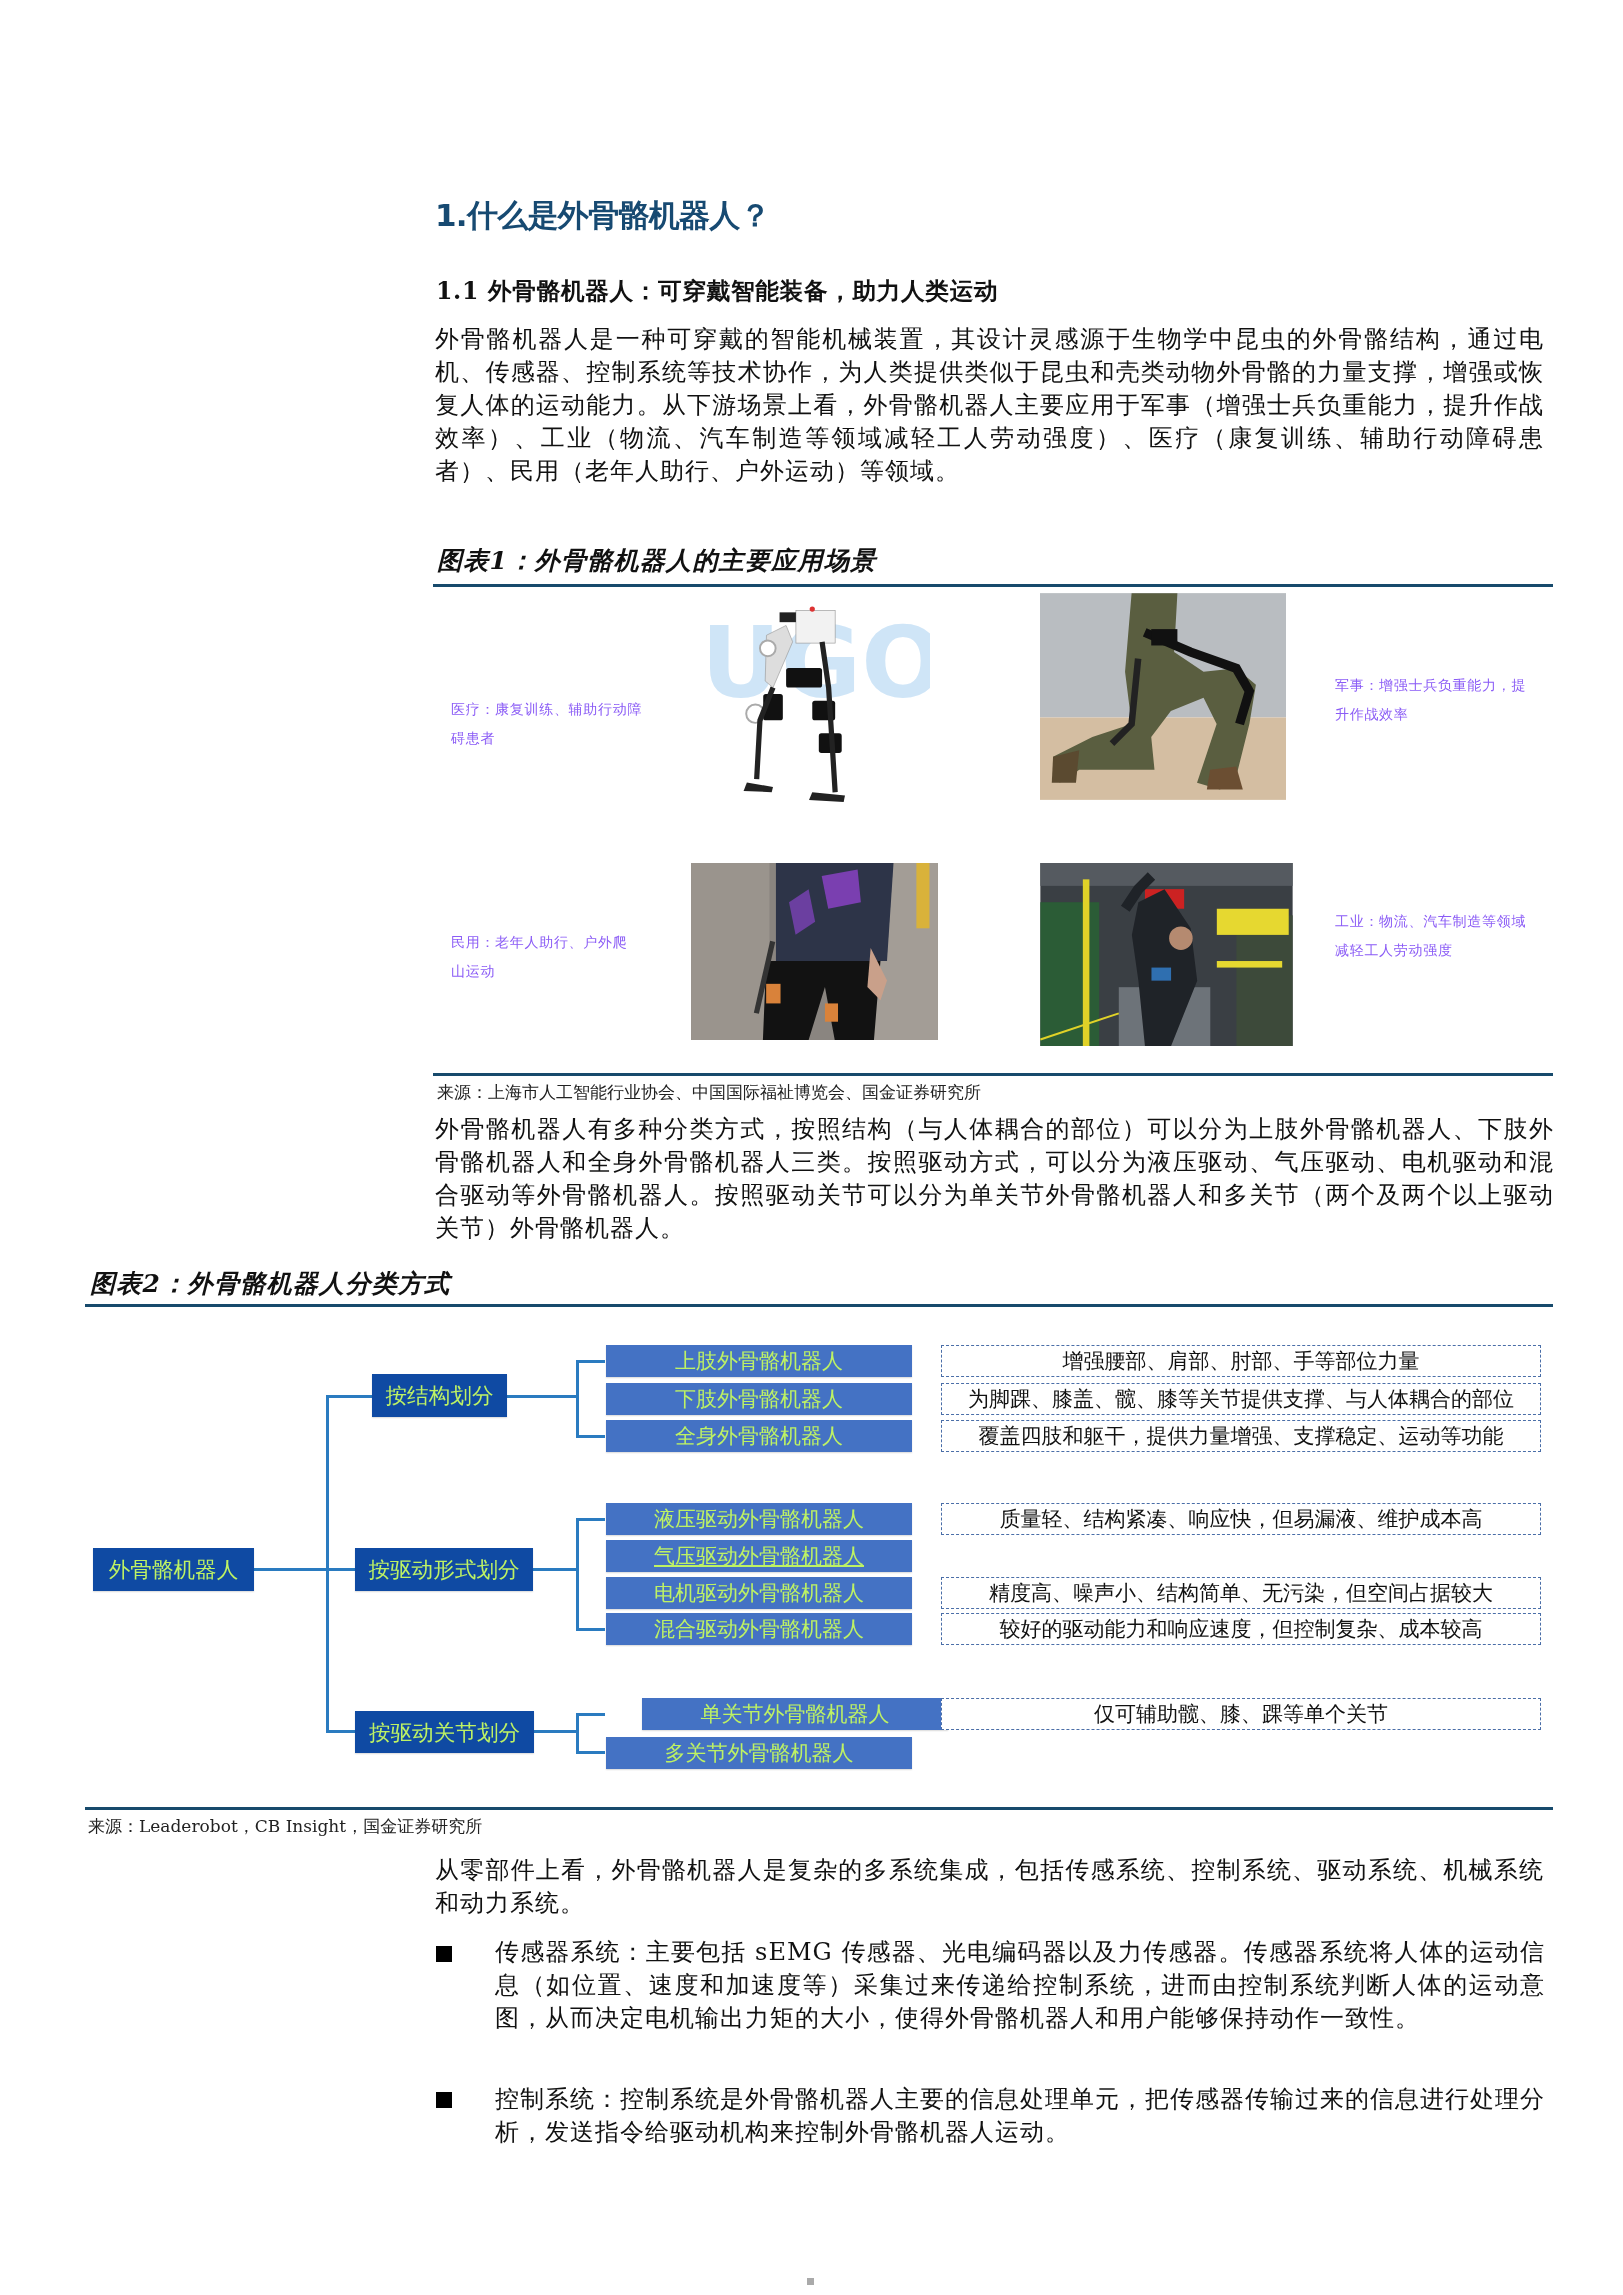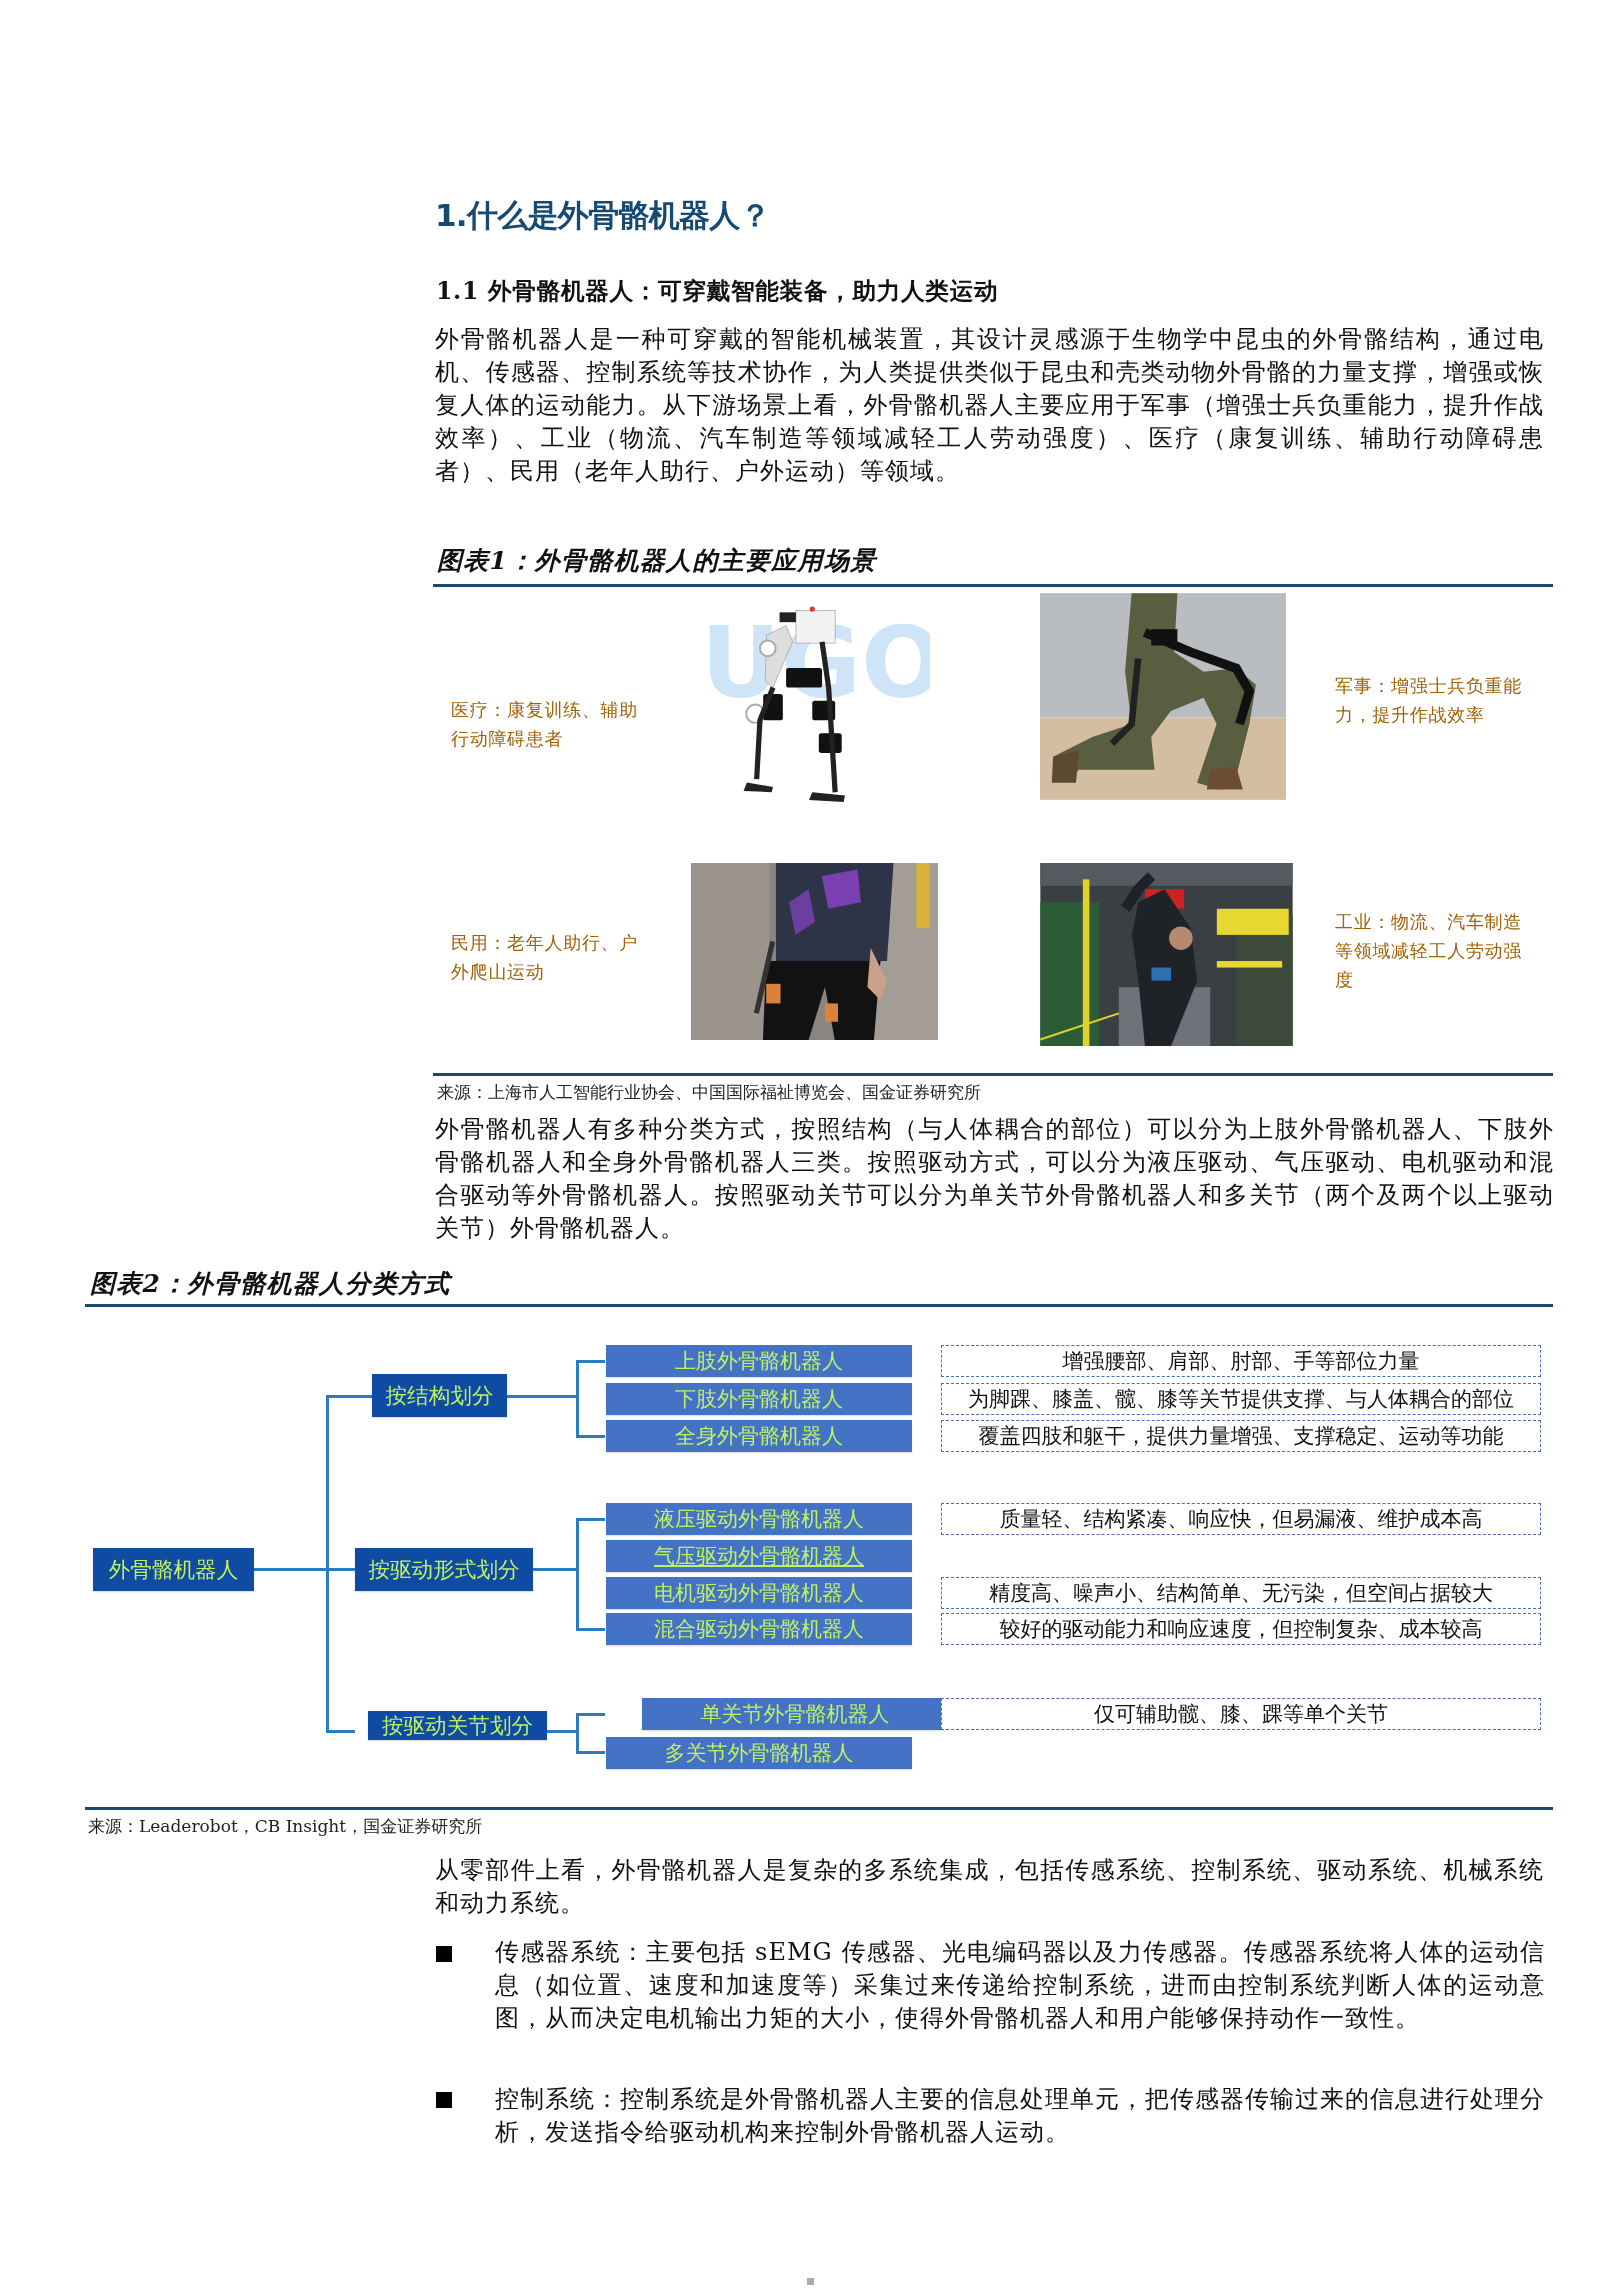--- a/index.html
+++ b/index.html
@@ -12,21 +12,21 @@
         font-family: "DejaVu Serif", serif; }
   .body-text { font-size: 24px; line-height: 33px; text-align: justify; text-align-last: left;
                font-family: "DejaVu Serif", "Liberation Serif", serif; letter-spacing: 1px; }
   .para1 { left: 435px; top: 323px; width: 1109px; }
   .para2 { left: 435px; top: 1113px; width: 1119px; }
   .para3 { left: 435px; top: 1854px; width: 1109px; }
   .fig-title { font-size: 25px; font-weight: bold; font-style: italic; white-space: nowrap;
                font-family: "DejaVu Serif", serif; letter-spacing: 1.3px; }
   .rule { height: 3.3px; background: #174a6c; }
   .source { font-size: 17px; white-space: nowrap; font-family: "DejaVu Serif", serif; color: #222; }
-  .caption { font-size: 18px; line-height: 29px; color: #a16207; font-family: "DejaVu Serif", serif; letter-spacing: 0.7px; }
+  .caption { font-size: 14px; line-height: 29px; color: #8b5cf6; font-family: "DejaVu Serif", serif; letter-spacing: 0.7px; }
   .photo { overflow: hidden; }
   
   .dbox { position: absolute; display: flex; align-items: center; justify-content: center;
           color: #bef264; font-family: "DejaVu Sans", "Liberation Sans", sans-serif; white-space: nowrap;
           box-shadow: 0 1.3px 1.3px rgba(0,0,0,0.15); }
   .dark { background: #0f4aa3; font-size: 21.6px; }
   .light { background: #4472c4; font-size: 21px; }
   .desc { position: absolute; display: flex; align-items: center; justify-content: center;
           border: 1.3px dashed #4a6ea8; background: #fff; color: #111; font-size: 21px;
           font-family: "DejaVu Sans", "Liberation Sans", sans-serif; white-space: nowrap; box-sizing: border-box; }
@@ -146,21 +146,21 @@
   <div class="line" style="left:576px; top:1628px; width:29px; height:2.6px;"></div>
 
   <div class="line" style="left:534px; top:1730px; width:44px; height:2.6px;"></div>
   <div class="line" style="left:576px; top:1713px; width:2.6px; height:41px;"></div>
   <div class="line" style="left:576px; top:1713px; width:29px; height:2.6px;"></div>
   <div class="line" style="left:576px; top:1751px; width:29px; height:2.6px;"></div>
 
   <div class="dbox dark" style="left:93px; top:1548px; width:161px; height:43px;">外骨骼机器人</div>
   <div class="dbox dark" style="left:372px; top:1374px; width:135px; height:43px;">按结构划分</div>
   <div class="dbox dark" style="left:355px; top:1548px; width:178px; height:43px;">按驱动形式划分</div>
-  <div class="dbox dark" style="left:368px; top:1711px; width:179px; height:29px;">按驱动关节划分</div>
+  <div class="dbox dark" style="left:355px; top:1711px; width:179px; height:42px;">按驱动关节划分</div>
 
   <div class="dbox light" style="left:606px; top:1345px; width:306px; height:32px;">上肢外骨骼机器人</div>
   <div class="dbox light" style="left:606px; top:1383px; width:306px; height:32px;">下肢外骨骼机器人</div>
   <div class="dbox light" style="left:606px; top:1420px; width:306px; height:32px;">全身外骨骼机器人</div>
 
   <div class="dbox light" style="left:606px; top:1503px; width:306px; height:32px;">液压驱动外骨骼机器人</div>
   <div class="dbox light" style="left:606px; top:1540px; width:306px; height:32px;text-decoration:underline;">气压驱动外骨骼机器人</div>
   <div class="dbox light" style="left:606px; top:1577px; width:306px; height:32px;">电机驱动外骨骼机器人</div>
   <div class="dbox light" style="left:606px; top:1613px; width:306px; height:32px;">混合驱动外骨骼机器人</div>
 

